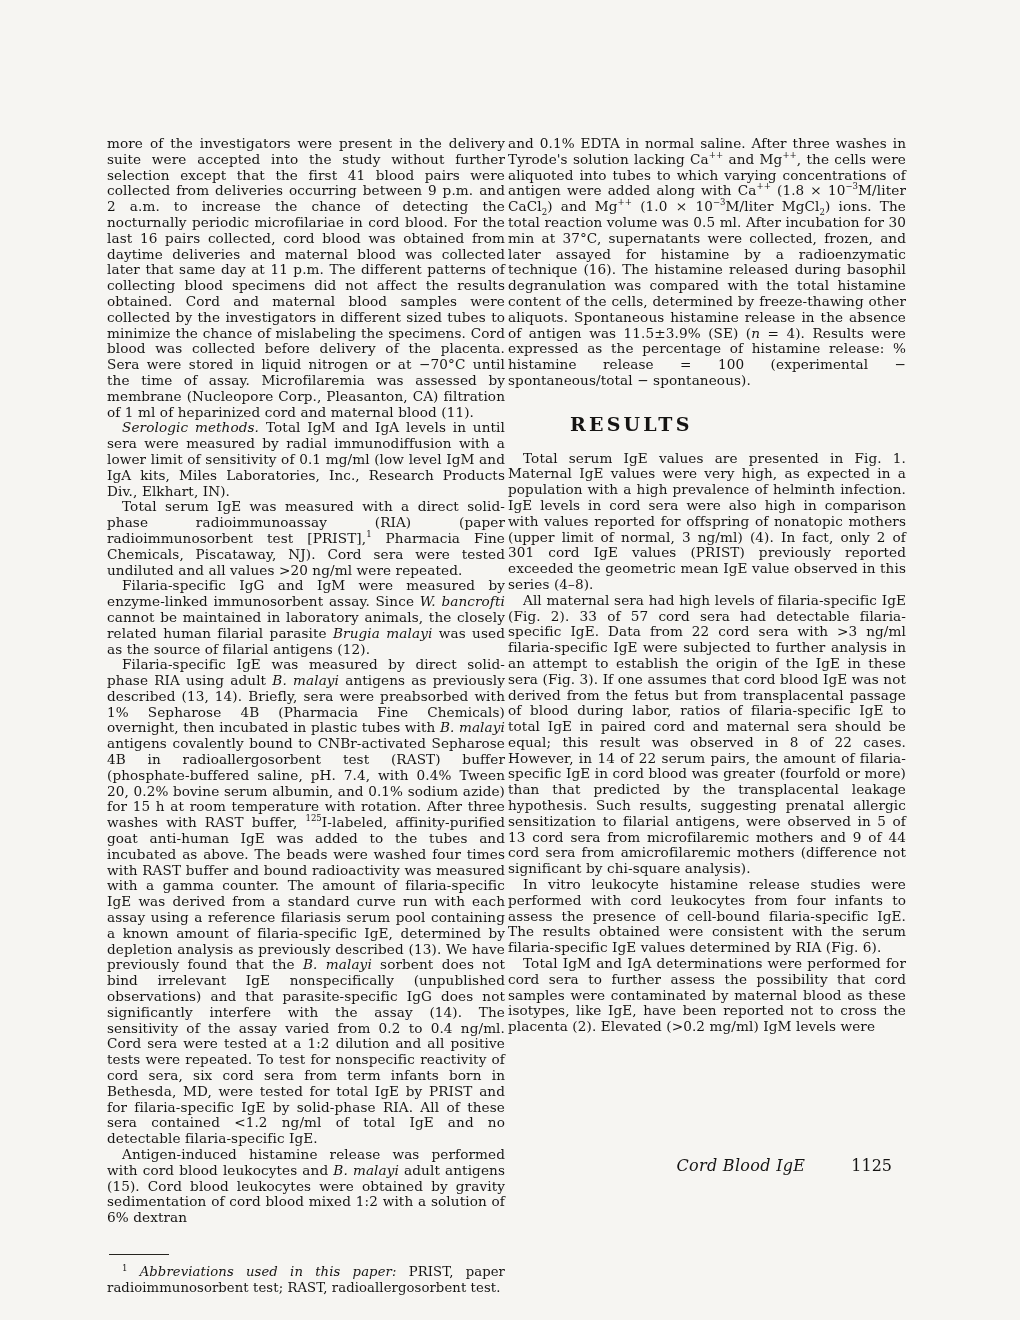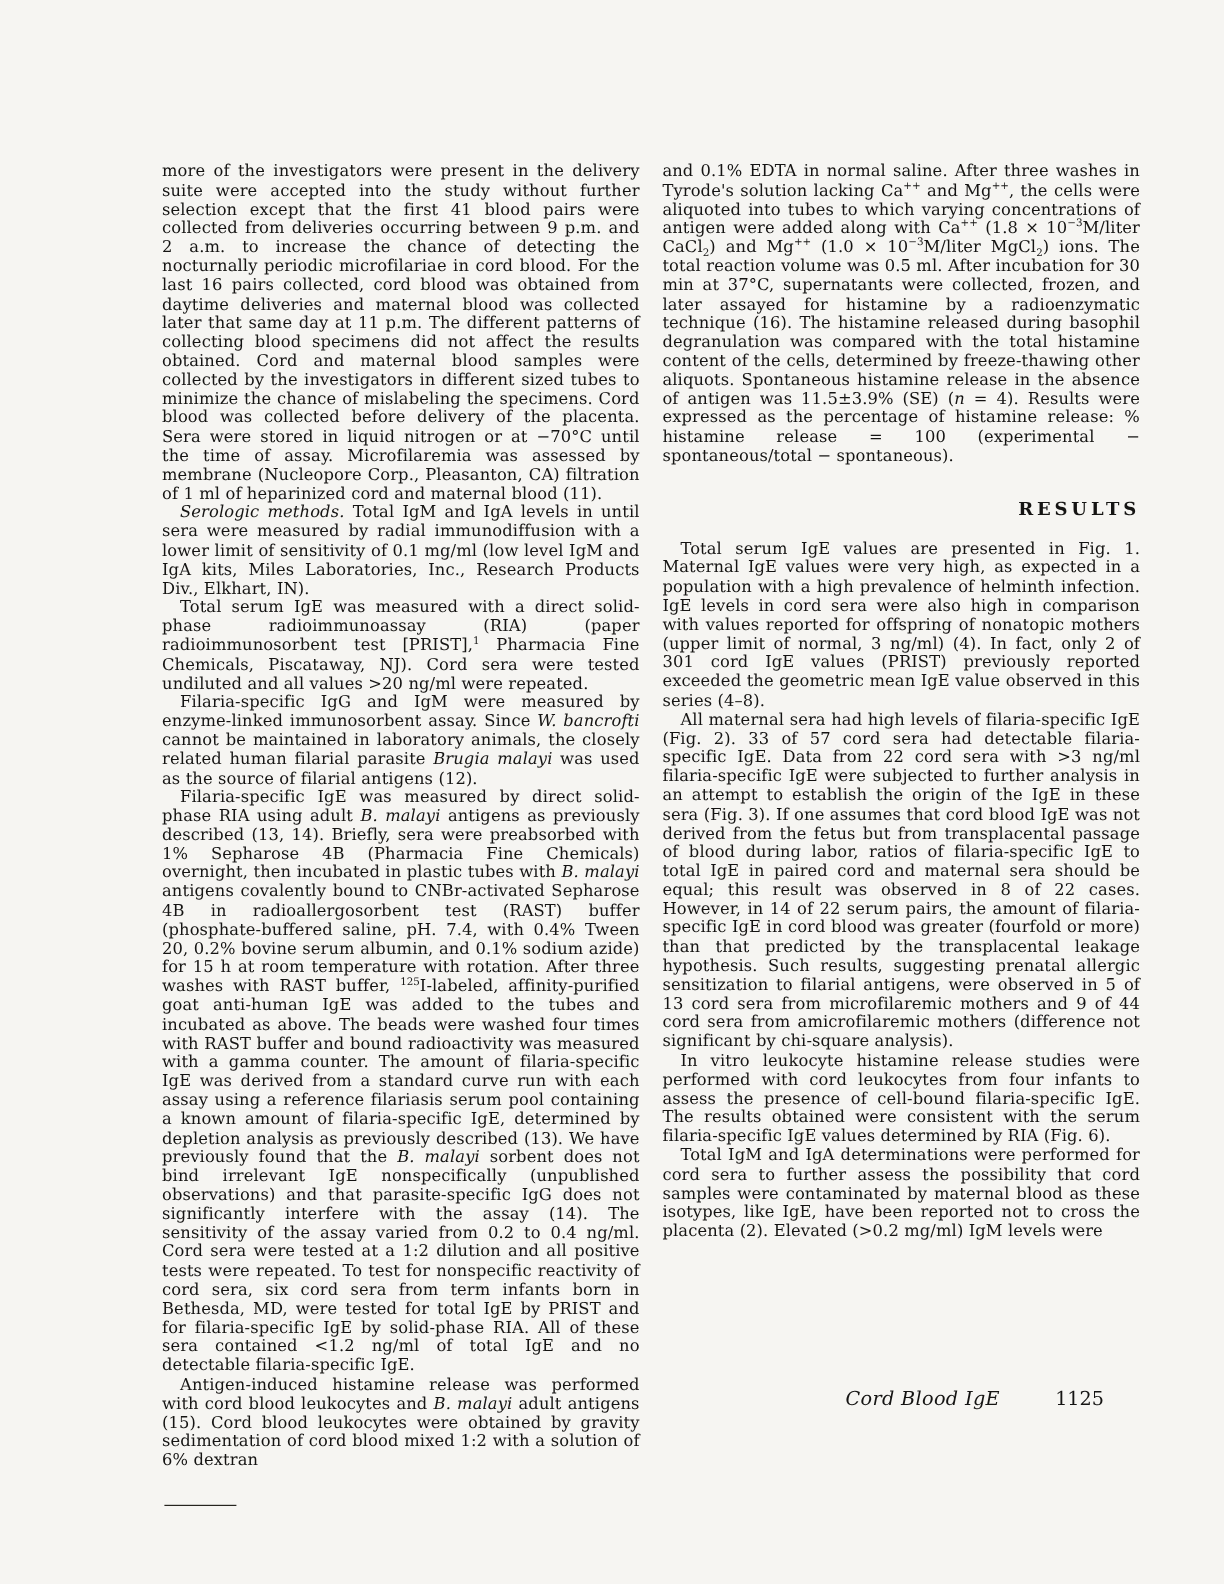--- a/index.html
+++ b/index.html
@@ -4,44 +4,44 @@
 <style>
   html,body{margin:0;padding:0;}
   body{
     width:1020px;height:1320px;
     background:#f6f5f2;
     font-family:"DejaVu Serif", serif;
     color:#151413;
     position:relative;
     overflow:hidden;
   }
-  .page{position:absolute;inset:0;margin-left:28px;}
+  .page{position:absolute;inset:0;}
   .col{
     position:absolute;
     top:136px;
     width:398px;
     text-align:justify;
     font-size:13.6px;
     line-height:15.8px;
     letter-spacing:0.1px;
   }
   #col-left{left:107px;}
-  #col-right{left:524px;}
+  #col-right{left:508px;}
   .col p{margin:0;}
   .col p.indent{text-indent:15px;}
   .col p.noindent{text-indent:0;}
   .it{font-style:italic;}
   .col sup{font-size:8.6px;line-height:0;vertical-align:super;letter-spacing:0;}
   .col sub{font-size:8.6px;line-height:0;vertical-align:sub;letter-spacing:0;}
   .results-heading{
     font-weight:bold;
-    font-size:15px;
+    font-size:19px;
     letter-spacing:3.2px;
     margin:28px 0 18px 62px;
-    text-align:right;
+    text-align:left;
   }
   .footnote-rule{
     border:none;
     height:0;
     border-top:1.8px solid #26241f;
     width:60px;
     margin:28px 0 9px 2px;
   }
   p.footnote{
     font-size:13.2px;
@@ -68,20 +68,21 @@
 
 <div class="page">
   <div class="col" id="col-left">
       <p class="noindent"><span>more of the investigators were present in the delivery suite were accepted into the study without further selection except that the first 41 blood pairs were collected from deliveries occurring between 9 p.m. and 2 a.m. to increase the chance of detecting the nocturnally periodic microfilariae in cord blood. For the last 16 pairs collected, cord blood was obtained from daytime deliveries and maternal blood was collected later that same day at 11 p.m. The different patterns of collecting blood specimens did not affect the results obtained. Cord and maternal blood samples were collected by the investigators in different sized tubes to minimize the chance of mislabeling the specimens. Cord blood was collected before delivery of the placenta. Sera were stored in liquid nitrogen or at −70°C until the time of assay. Microfilaremia was assessed by membrane (Nucleopore Corp., Pleasanton, CA) filtration of 1 ml of heparinized cord and maternal blood (11).</span></p>
       <p class="indent"><span class="it">Serologic methods.</span><span> Total IgM and IgA levels in until sera were measured by radial immunodiffusion with a lower limit of sensitivity of 0.1 mg/ml (low level IgM and IgA kits, Miles Laboratories, Inc., Research Products Div., Elkhart, IN).</span></p>
       <p class="indent"><span>Total serum IgE was measured with a direct solid-phase radioimmunoassay (RIA) (paper radioimmunosorbent test [PRIST],</span><sup>1</sup><span> Pharmacia Fine Chemicals, Piscataway, NJ). Cord sera were tested undiluted and all values &gt;20 ng/ml were repeated.</span></p>
       <p class="indent"><span>Filaria-specific IgG and IgM were measured by enzyme-linked immunosorbent assay. Since </span><span class="it">W. bancrofti</span><span> cannot be maintained in laboratory animals, the closely related human filarial parasite </span><span class="it">Brugia malayi</span><span> was used as the source of filarial antigens (12).</span></p>
       <p class="indent"><span>Filaria-specific IgE was measured by direct solid-phase RIA using adult </span><span class="it">B. malayi</span><span> antigens as previously described (13, 14). Briefly, sera were preabsorbed with 1% Sepharose 4B (Pharmacia Fine Chemicals) overnight, then incubated in plastic tubes with </span><span class="it">B. malayi</span><span> antigens covalently bound to CNBr-activated Sepharose 4B in radioallergosorbent test (RAST) buffer (phosphate-buffered saline, pH. 7.4, with 0.4% Tween 20, 0.2% bovine serum albumin, and 0.1% sodium azide) for 15 h at room temperature with rotation. After three washes with RAST buffer, </span><sup>125</sup><span>I-labeled, affinity-purified goat anti-human IgE was added to the tubes and incubated as above. The beads were washed four times with RAST buffer and bound radioactivity was measured with a gamma counter. The amount of filaria-specific IgE was derived from a standard curve run with each assay using a reference filariasis serum pool containing a known amount of filaria-specific IgE, determined by depletion analysis as previously described (13). We have previously found that the </span><span class="it">B. malayi</span><span> sorbent does not bind irrelevant IgE nonspecifically (unpublished observations) and that parasite-specific IgG does not significantly interfere with the assay (14). The sensitivity of the assay varied from 0.2 to 0.4 ng/ml. Cord sera were tested at a 1:2 dilution and all positive tests were repeated. To test for nonspecific reactivity of cord sera, six cord sera from term infants born in Bethesda, MD, were tested for total IgE by PRIST and for filaria-specific IgE by solid-phase RIA. All of these sera contained &lt;1.2 ng/ml of total IgE and no detectable filaria-specific IgE.</span></p>
       <p class="indent"><span>Antigen-induced histamine release was performed with cord blood leukocytes and </span><span class="it">B. malayi</span><span> adult antigens (15). Cord blood leukocytes were obtained by gravity sedimentation of cord blood mixed 1:2 with a solution of 6% dextran</span></p>
       <div class="footnote-rule"></div>
+      <p class="footnote indent"><sup>1</sup><span> </span><span class="it">Abbreviations used in this paper:</span><span> PRIST, paper radioimmunosorbent test; RAST, radioallergosorbent test.</span></p>
     </div>
   <div class="col" id="col-right">
       <p class="noindent"><span>and 0.1% EDTA in normal saline. After three washes in Tyrode's solution lacking Ca</span><sup>++</sup><span> and Mg</span><sup>++</sup><span>, the cells were aliquoted into tubes to which varying concentrations of antigen were added along with Ca</span><sup>++</sup><span> (1.8 × 10</span><sup>−3</sup><span>M/liter CaCl</span><sub>2</sub><span>) and Mg</span><sup>++</sup><span> (1.0 × 10</span><sup>−3</sup><span>M/liter MgCl</span><sub>2</sub><span>) ions. The total reaction volume was 0.5 ml. After incubation for 30 min at 37°C, supernatants were collected, frozen, and later assayed for histamine by a radioenzymatic technique (16). The histamine released during basophil degranulation was compared with the total histamine content of the cells, determined by freeze-thawing other aliquots. Spontaneous histamine release in the absence of antigen was 11.5±3.9% (SE) (</span><span class="it">n</span><span> = 4). Results were expressed as the percentage of histamine release: % histamine release = 100 (experimental − spontaneous/total − spontaneous).</span></p>
       <div class="results-heading">RESULTS</div>
       <p class="indent"><span>Total serum IgE values are presented in Fig. 1. Maternal IgE values were very high, as expected in a population with a high prevalence of helminth infection. IgE levels in cord sera were also high in comparison with values reported for offspring of nonatopic mothers (upper limit of normal, 3 ng/ml) (4). In fact, only 2 of 301 cord IgE values (PRIST) previously reported exceeded the geometric mean IgE value observed in this series (4–8).</span></p>
       <p class="indent"><span>All maternal sera had high levels of filaria-specific IgE (Fig. 2). 33 of 57 cord sera had detectable filaria-specific IgE. Data from 22 cord sera with &gt;3 ng/ml filaria-specific IgE were subjected to further analysis in an attempt to establish the origin of the IgE in these sera (Fig. 3). If one assumes that cord blood IgE was not derived from the fetus but from transplacental passage of blood during labor, ratios of filaria-specific IgE to total IgE in paired cord and maternal sera should be equal; this result was observed in 8 of 22 cases. However, in 14 of 22 serum pairs, the amount of filaria-specific IgE in cord blood was greater (fourfold or more) than that predicted by the transplacental leakage hypothesis. Such results, suggesting prenatal allergic sensitization to filarial antigens, were observed in 5 of 13 cord sera from microfilaremic mothers and 9 of 44 cord sera from amicrofilaremic mothers (difference not significant by chi-square analysis).</span></p>
       <p class="indent"><span>In vitro leukocyte histamine release studies were performed with cord leukocytes from four infants to assess the presence of cell-bound filaria-specific IgE. The results obtained were consistent with the serum filaria-specific IgE values determined by RIA (Fig. 6).</span></p>
       <p class="indent"><span>Total IgM and IgA determinations were performed for cord sera to further assess the possibility that cord samples were contaminated by maternal blood as these isotypes, like IgE, have been reported not to cross the placenta (2). Elevated (&gt;0.2 mg/ml) IgM levels were</span></p>
     </div>
   <div class="footer">

